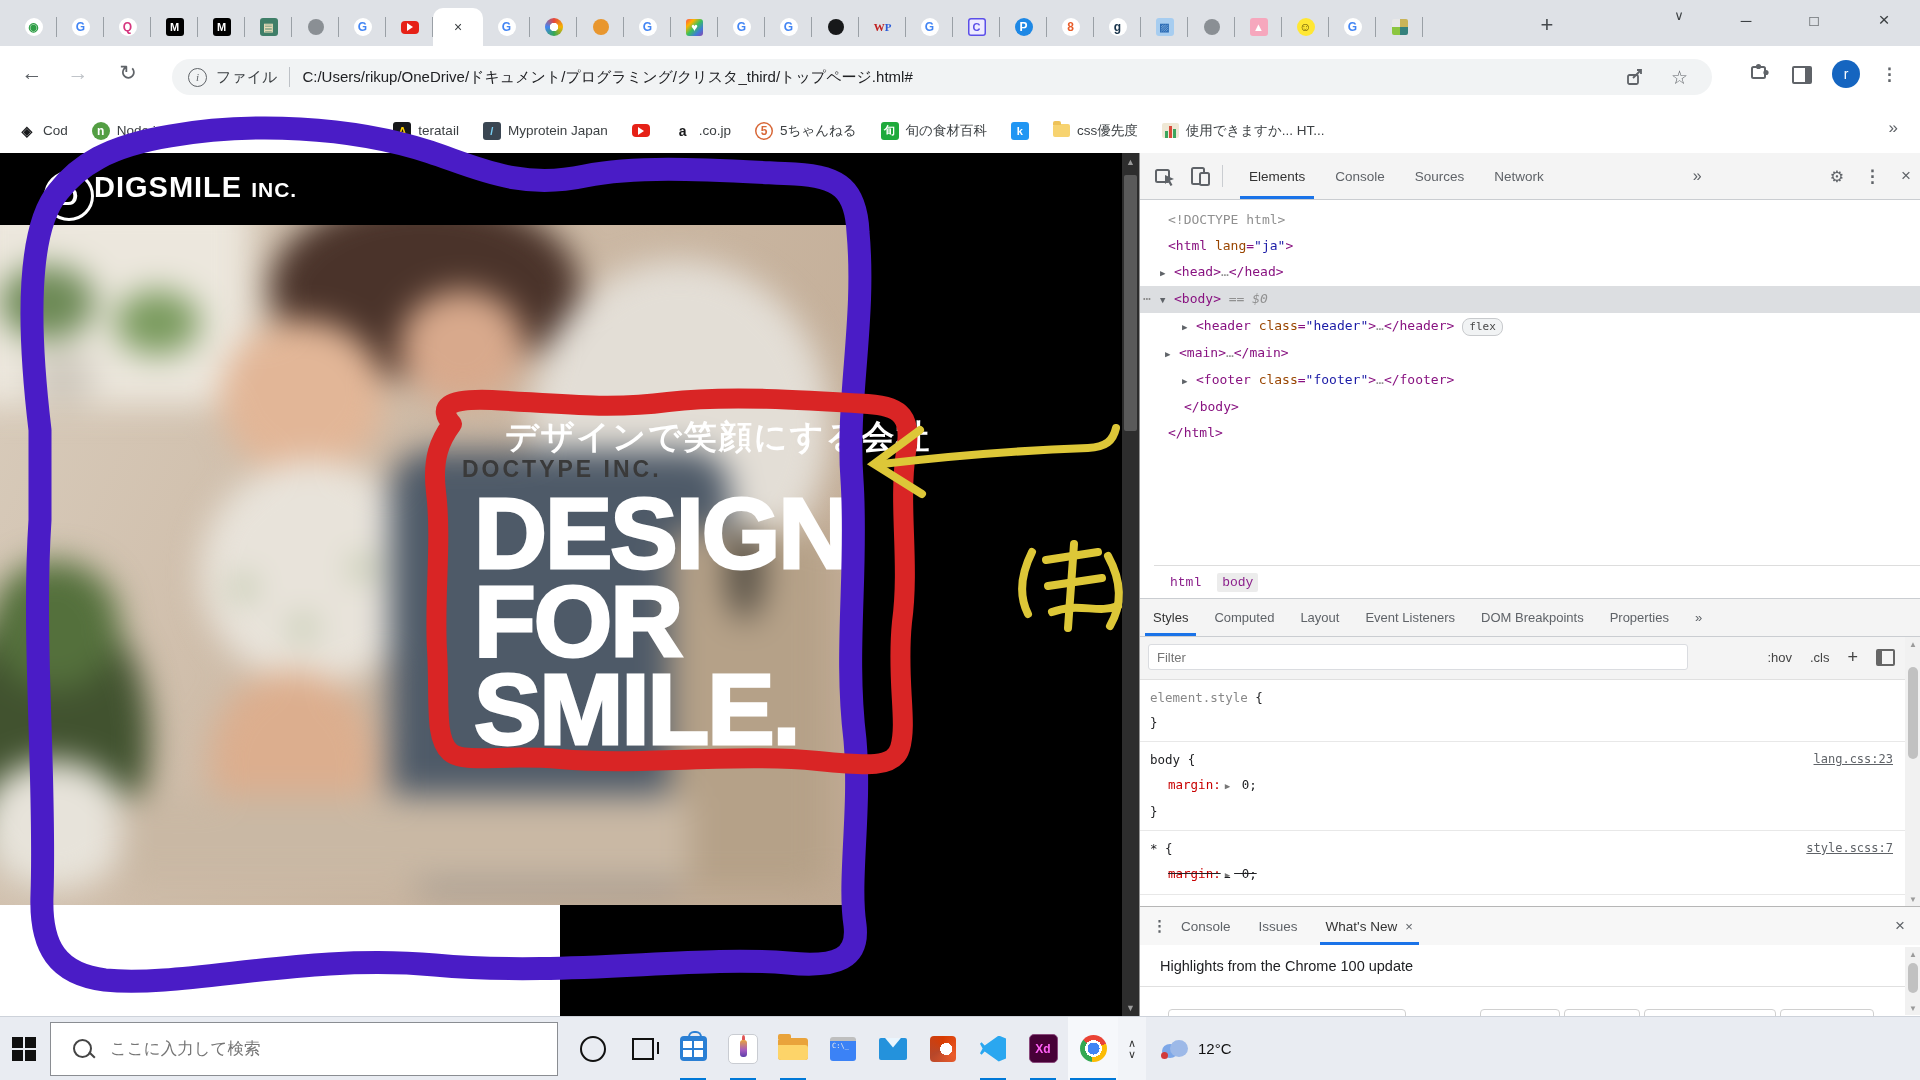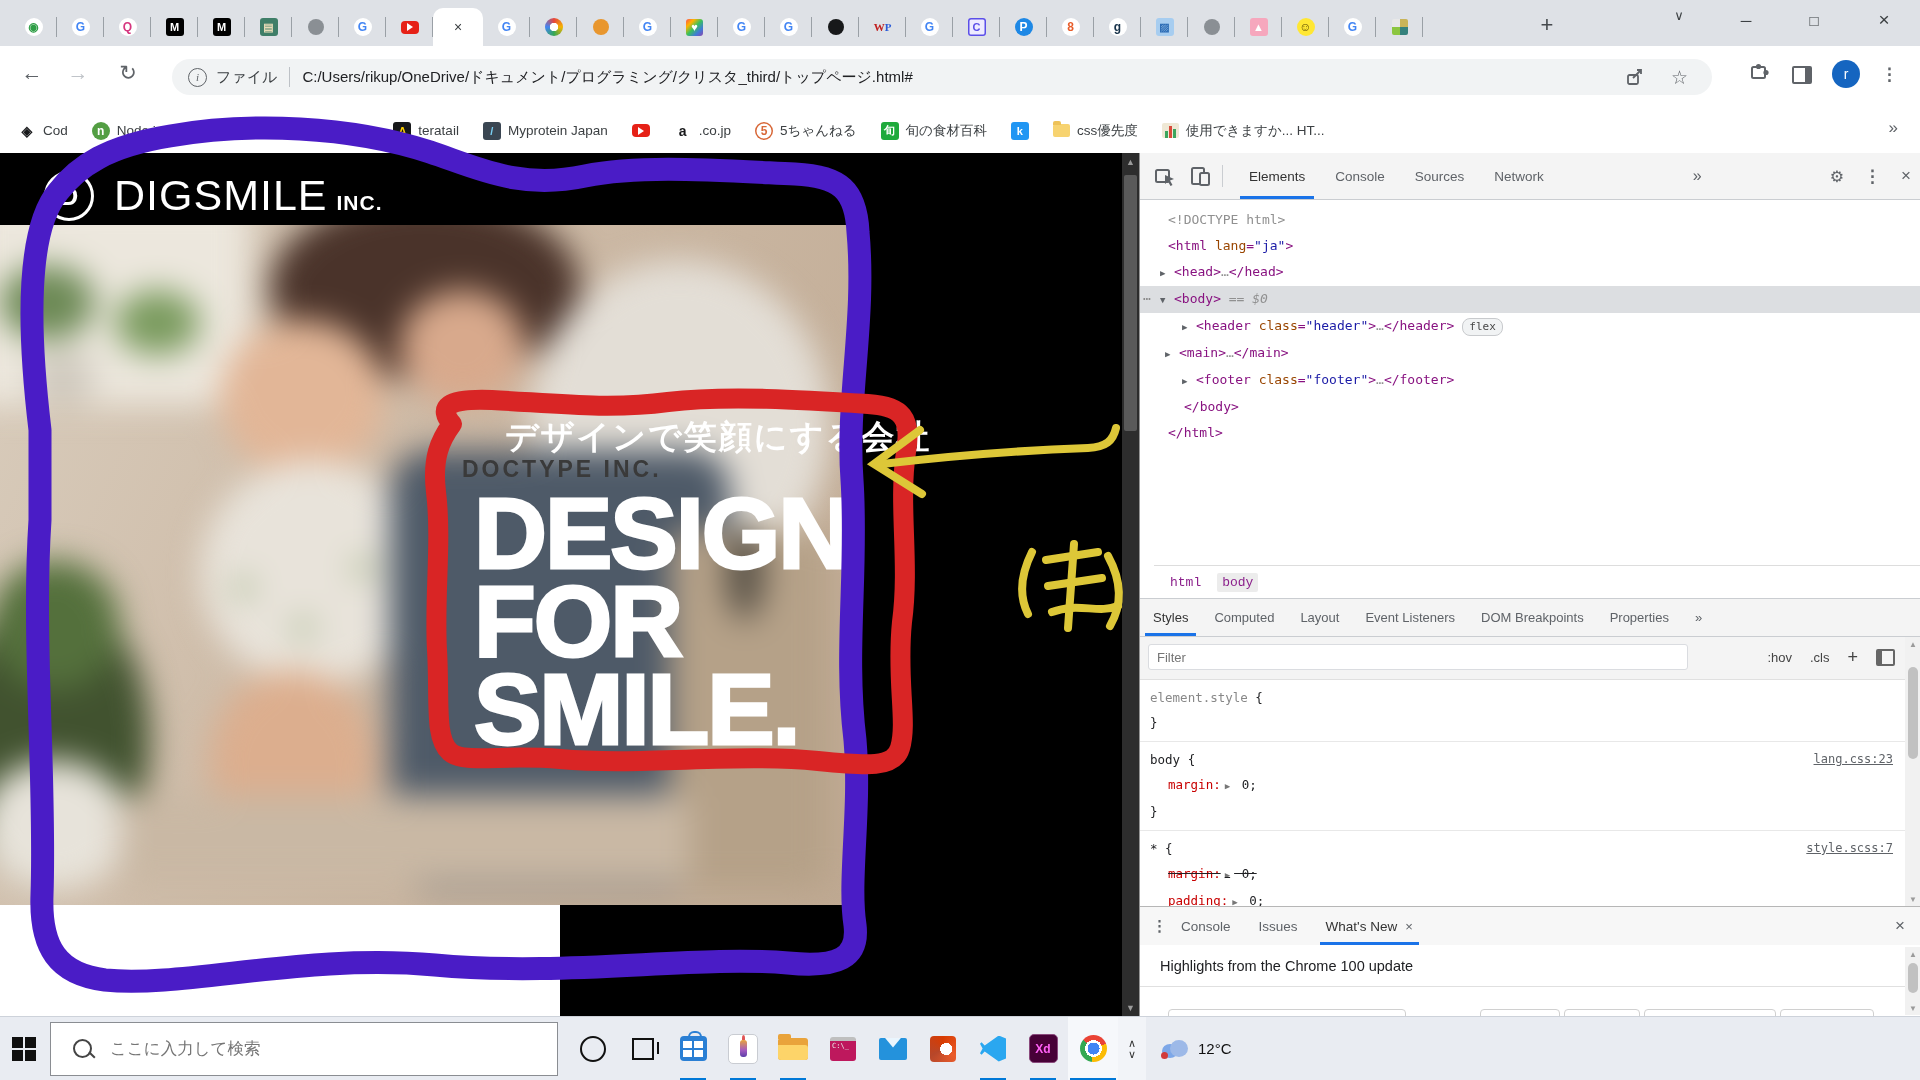--- a/index.html
+++ b/index.html
@@ -56,21 +56,21 @@
   .bm{display:flex;align-items:center;gap:7px;color:#3c4043;font-size:13.5px;white-space:nowrap;}
   #bm-more{position:absolute;right:22px;top:10px;color:#5f6368;font-size:17px;}
 
   
   #content{position:absolute;left:0;top:153px;width:1920px;height:863px;background:#000;}
 
   
   #page{position:absolute;left:0;top:0;width:1122px;height:863px;background:#000;overflow:hidden;}
   #site-logo{position:absolute;left:44px;top:18px;display:flex;align-items:baseline;color:#fff;}
   #logo-d{width:44px;height:44px;border:3px solid #fff;border-radius:50%;display:flex;align-items:center;justify-content:center;font-size:26px;font-weight:bold;align-self:center;}
-  #logo-main{font-size:43px;font-weight:normal;letter-spacing:1px;margin-left:20px;}
+  #logo-main{font-size:29px;font-weight:bold;letter-spacing:1px;margin-left:0;}
   #logo-inc{font-size:21px;font-weight:bold;letter-spacing:1px;margin-left:9px;}
   #photo{position:absolute;left:0;top:72px;width:850px;height:680px;overflow:hidden;background:linear-gradient(115deg,#d9cdbd 0%,#cdbaa6 45%,#bfa992 100%);}
   #photo .blobs{position:absolute;left:-30px;top:-30px;right:-30px;bottom:-30px;filter:blur(16px);}
   .blob{position:absolute;border-radius:50%;}
   #hero-jp{position:absolute;left:505px;top:262px;color:#fff;font-size:33px;font-weight:bold;letter-spacing:2px;white-space:nowrap;}
   #hero-brand{position:absolute;left:462px;top:303px;color:#3a3a3a;font-size:23px;font-weight:bold;letter-spacing:3px;}
   #headline{position:absolute;left:474px;top:336px;color:#fff;font-size:101px;line-height:88px;font-weight:bold;letter-spacing:-2px;-webkit-text-stroke:3px #fff;}
   #white-section{position:absolute;left:0;top:752px;width:560px;height:111px;background:#fff;}
 
   
@@ -155,21 +155,21 @@
   .taskview-ic::after{content:"";position:absolute;right:-7px;top:2px;width:3px;height:12px;border-left:2px solid #111;border-right:2px solid #111;}
   .store-ic{width:27px;height:25px;background:#2a7fd4;border-radius:4px;position:relative;display:grid;grid-template-columns:9px 9px;grid-template-rows:7px 7px;gap:2px;place-content:center;}
   .store-ic::before{content:"";position:absolute;left:8px;top:-5px;width:10px;height:8px;border:2.5px solid #2a7fd4;border-bottom:none;border-radius:6px 6px 0 0;}
   .store-ic i{background:#fff;}
   .paint-ic{width:28px;height:28px;background:#fff;border:1px solid #c9ccd2;border-radius:5px;display:flex;align-items:center;justify-content:center;}
   .paint-ic i{width:7px;height:17px;background:linear-gradient(#e8a33b,#a45ac0 60%,#5a3ea8);border-radius:3px;position:relative;display:block;}
   .paint-ic i::before{content:"";position:absolute;left:2px;top:-5px;width:3px;height:5px;background:#e05555;border-radius:50% 50% 0 0;}
   .folder-ic{width:30px;height:22px;background:#e9a33b;border-radius:3px;position:relative;}
   .folder-ic::before{content:"";position:absolute;left:0;top:-4px;width:13px;height:5px;background:#e9a33b;border-radius:2px 2px 0 0;}
   .folder-ic::after{content:"";position:absolute;left:0;bottom:0;width:30px;height:15px;background:#fdd469;border-radius:0 3px 3px 3px;}
-  .cmd-ic{width:26px;height:24px;background:#be185d;border-radius:3px;border-top:4px solid #bfbfbf;box-sizing:border-box;color:#e8e8e8;font-family:"DejaVu Sans Mono",monospace;font-size:7px;padding:1px 2px;}
+  .cmd-ic{width:26px;height:24px;background:#3b82f6;border-radius:3px;border-top:4px solid #bfbfbf;box-sizing:border-box;color:#e8e8e8;font-family:"DejaVu Sans Mono",monospace;font-size:7px;padding:1px 2px;}
   .mail-ic{width:28px;height:22px;background:#2492dc;position:relative;overflow:hidden;border-radius:2px;}
   .mail-ic::before{content:"";position:absolute;left:-6px;top:-14px;width:40px;height:24px;background:#eaf5fd;transform:rotate(0deg);clip-path:polygon(0 0,100% 0,50% 100%);}
   .office-ic{width:26px;height:26px;border-radius:4px;background:radial-gradient(circle at 62% 50%,#fff 0 6px,rgba(0,0,0,0) 6px),conic-gradient(#d83b01,#ea5c2b,#b7472a,#d83b01);}
   .vscode-ic{width:26px;height:26px;background:#2aa7f0;clip-path:polygon(72% 0,100% 12%,100% 88%,72% 100%,18% 62%,6% 74%,0 68%,10% 50%,0 32%,6% 26%,18% 38%);}
   .xd-ic{width:27px;height:27px;background:#470137;border:1px solid #8a4a7d;border-radius:5px;color:#ff61f6;font-size:12px;font-weight:bold;display:flex;align-items:center;justify-content:center;}
   .chrome-ic{width:27px;height:27px;border-radius:50%;background:radial-gradient(circle,#4285f4 0 6px,#fff 6px 8.5px,rgba(0,0,0,0) 8.5px),conic-gradient(from -50deg,#ea4335 0 33%,#fbbc05 0 66%,#34a853 0 100%);}
   .scrollpair{display:flex;flex-direction:column;color:#333;font-size:11px;line-height:11px;align-items:center;background:#f2f4f8;height:64px;justify-content:center;width:28px;}
   #weatherwrap{display:flex;align-items:center;gap:8px;margin-left:14px;}
   .wc{position:relative;width:30px;height:22px;}
   .wc i{position:absolute;border-radius:50%;}
@@ -501,21 +501,20 @@
             <div class="rline">}</div>
           </div>
           <div class="rsec">
             <div class="rline"><span class="csslink">lang.css:23</span><span>body</span><span> {</span></div>
             <div class="rprop"><span class="pn">margin:</span><span class="tri">▶</span><span class="pv"> 0;</span></div>
             <div class="rline">}</div>
           </div>
           <div class="rsec">
             <div class="rline"><span class="csslink">style.scss:7</span><span>*</span><span> {</span></div>
             <div class="rprop struck"><span class="pn">margin:</span><span class="tri">▶</span><span class="pv"> 0;</span></div>
-            <div class="rprop"><span class="pn">padding:</span><span class="tri">▶</span><span class="pv"> 0;</span></div>
           </div>
         </div>
 
       <div class="vscroll" style="left:765px;top:484px;height:269px">
         <div class="sarr" style="top:0">▲</div>
         <div class="thumb" style="top:30px;height:92px"></div>
         <div class="sarr" style="bottom:0">▼</div>
       </div>
 
       <div id="drawer">

